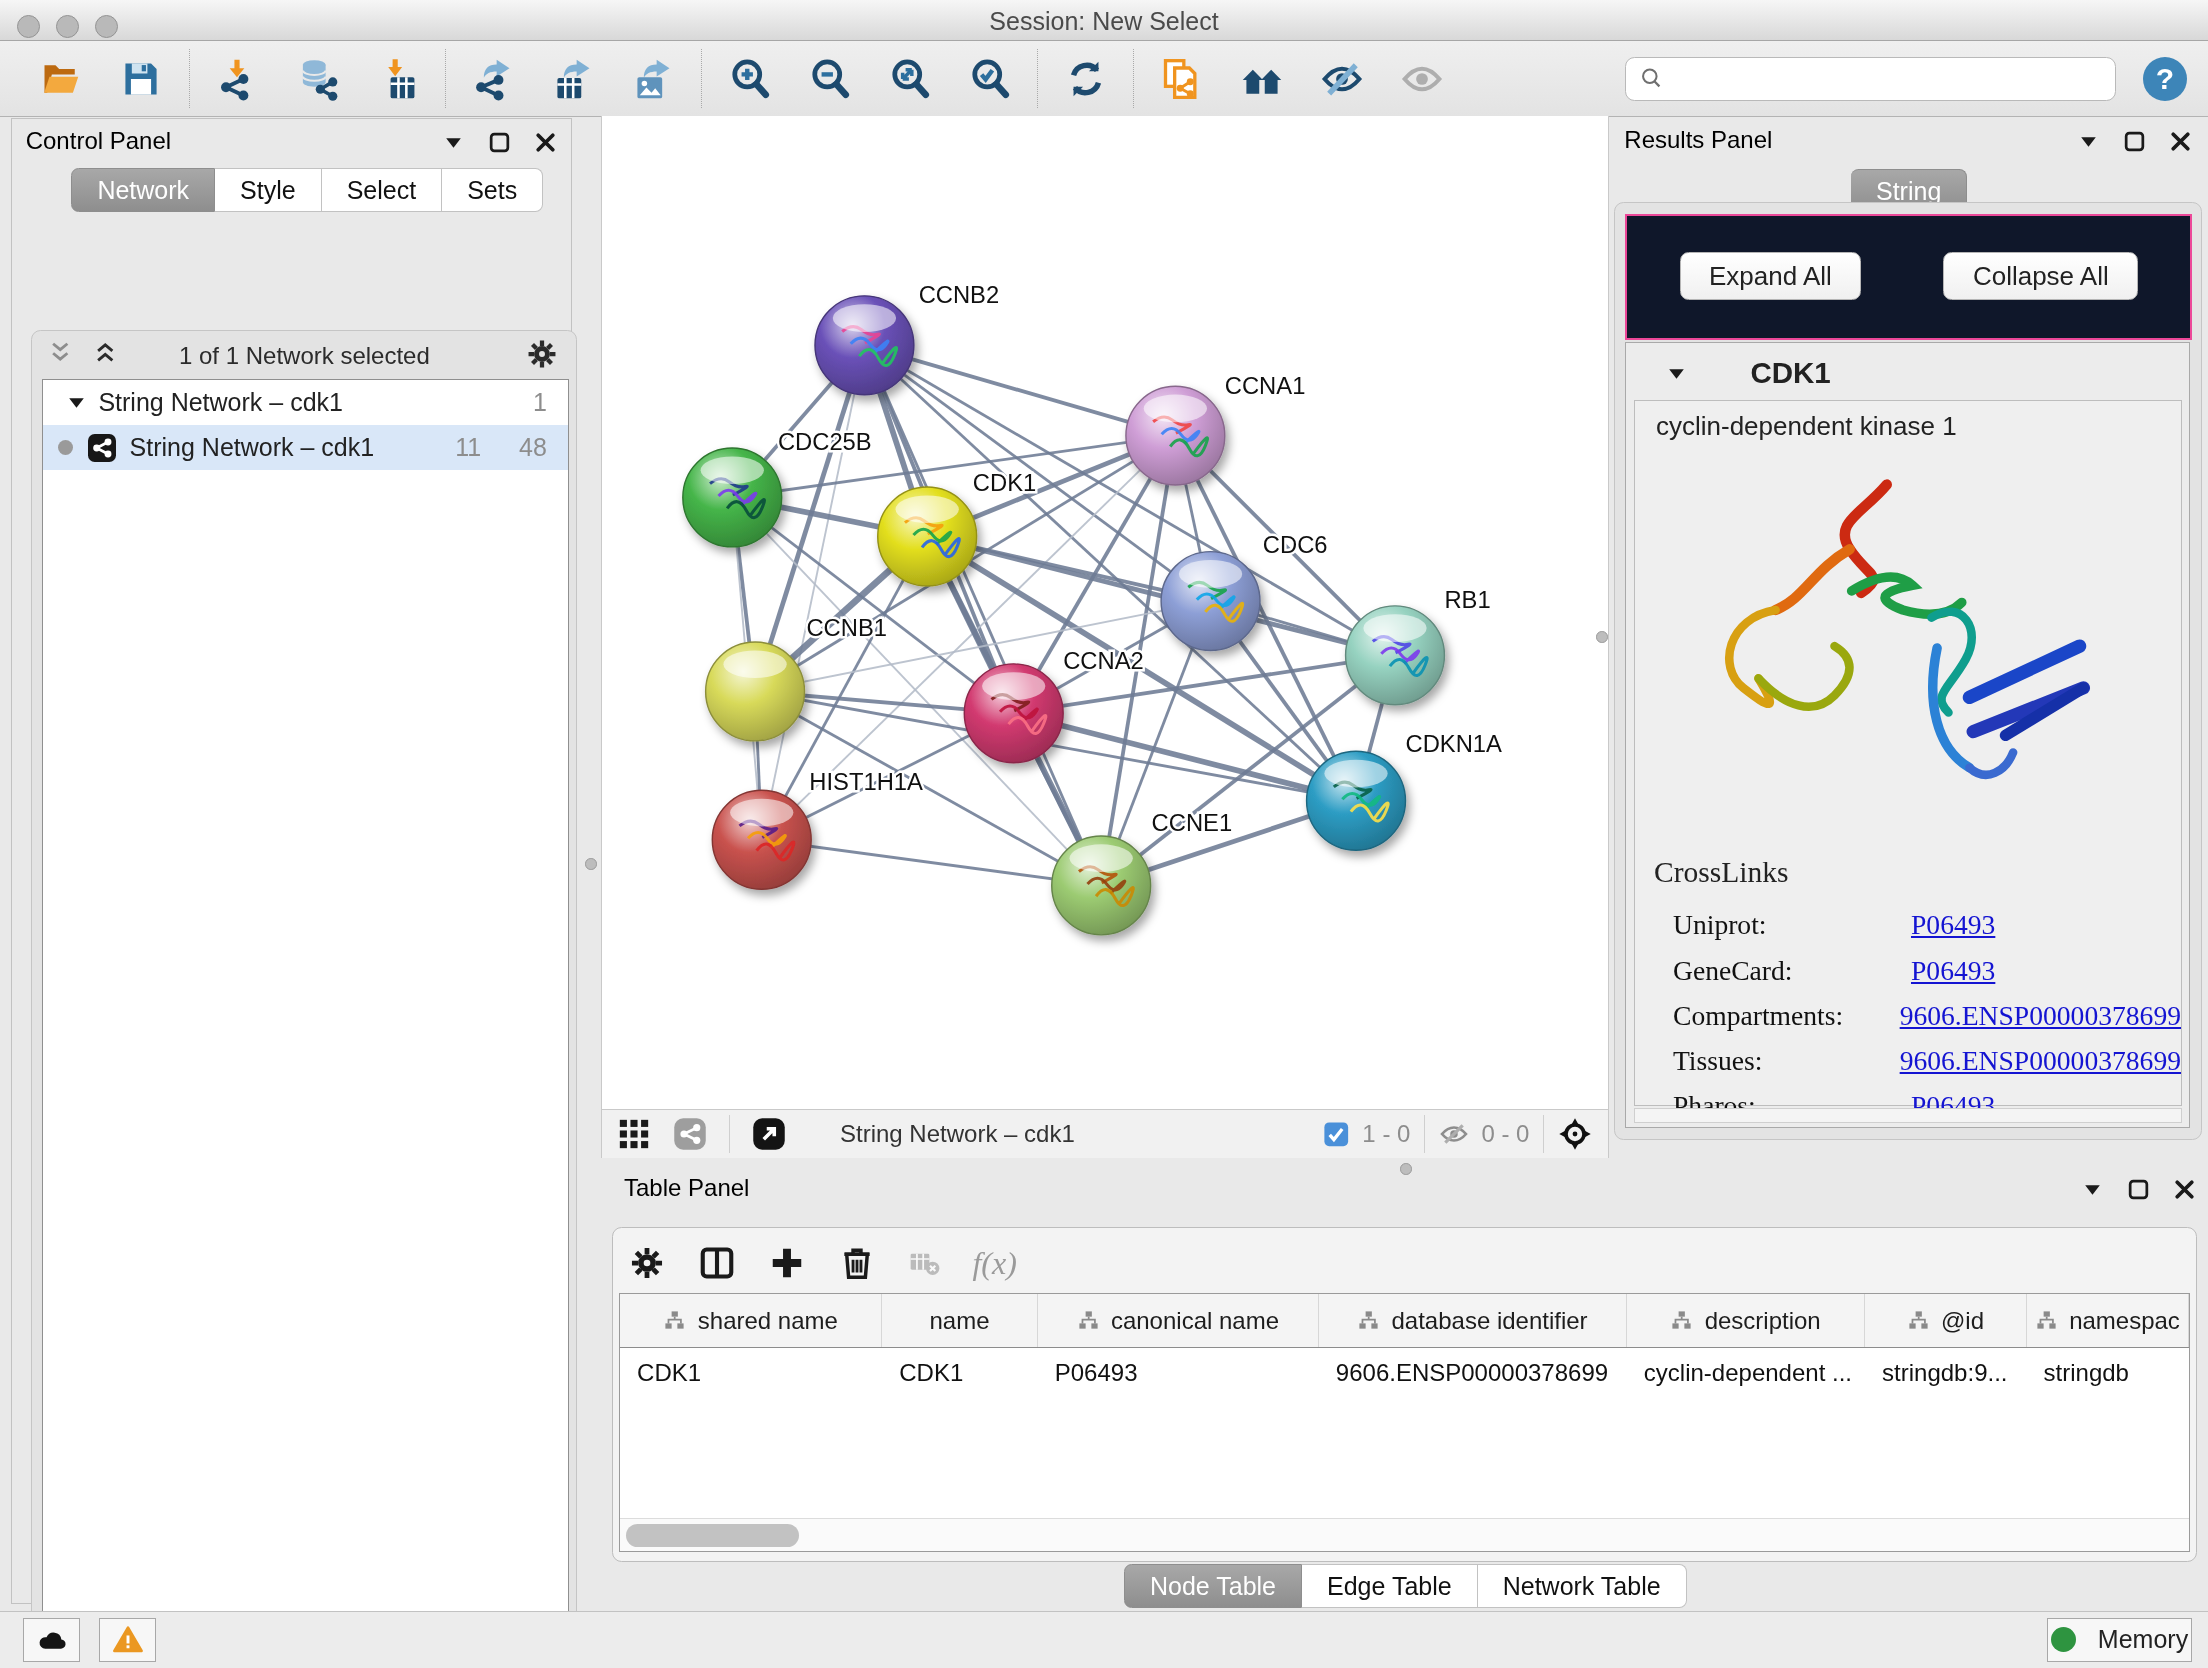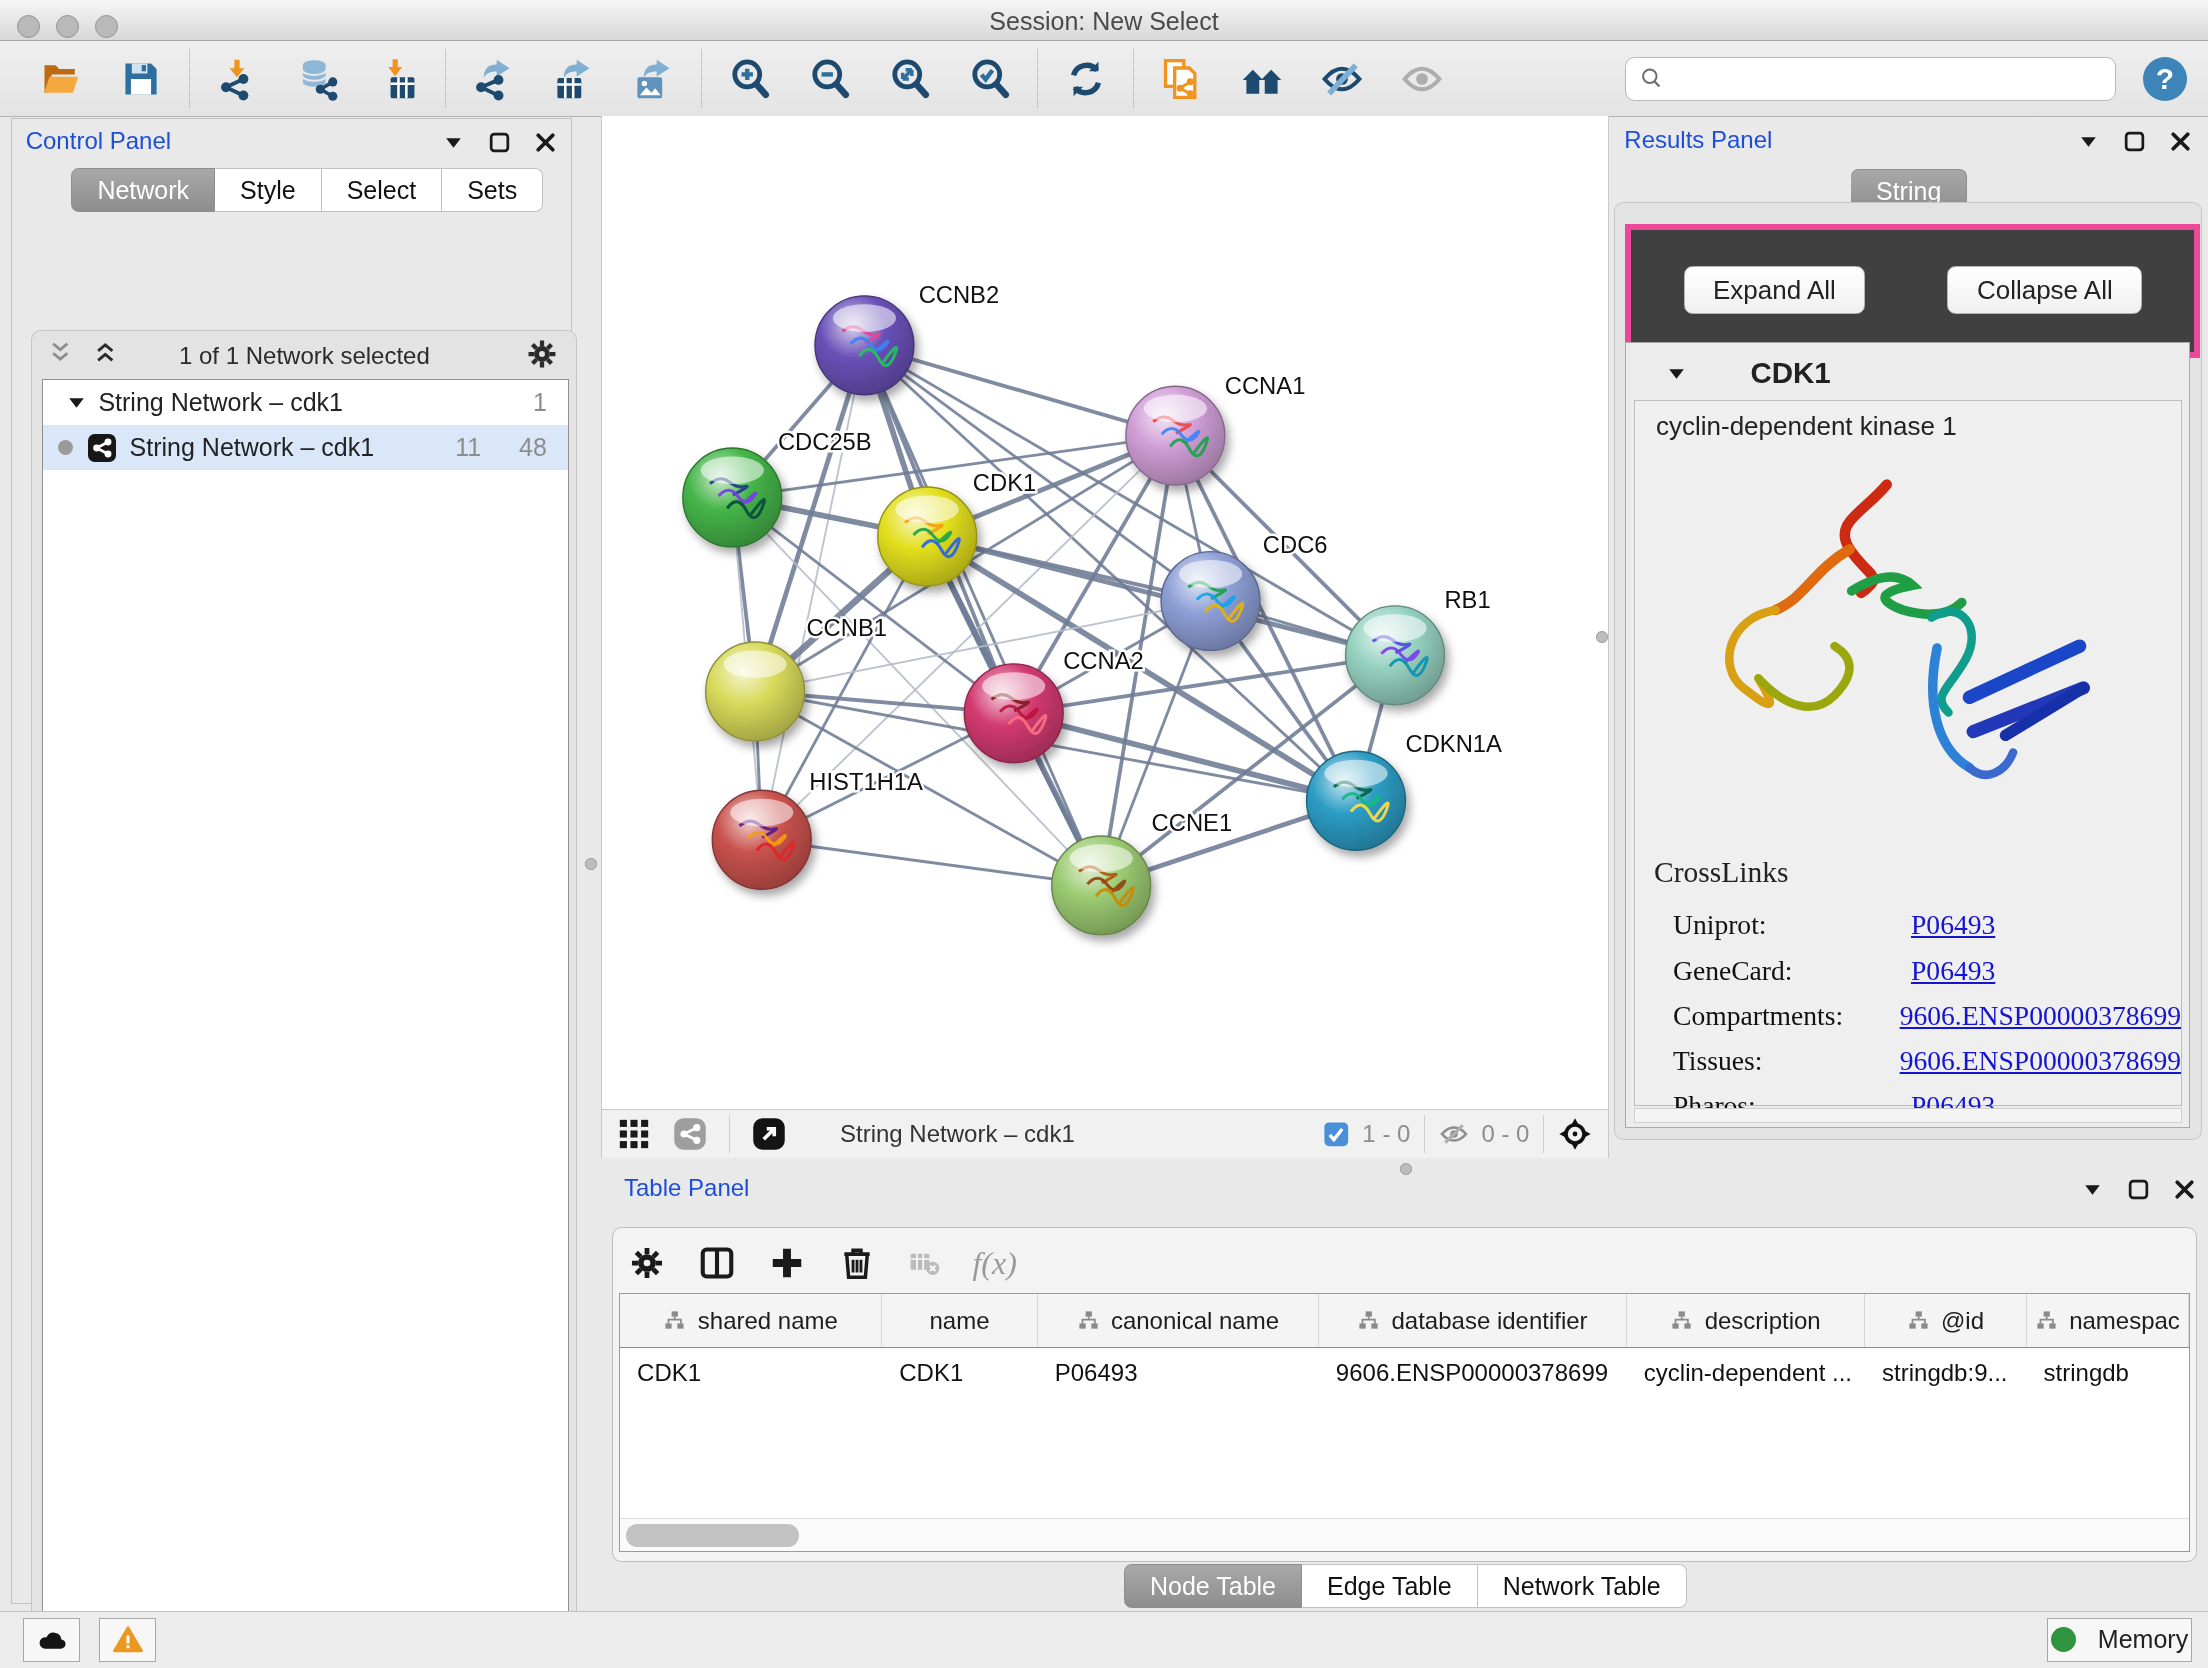--- a/index.html
+++ b/index.html
@@ -9,40 +9,40 @@
   #titlebar{position:absolute;left:0;top:0;width:2208px;height:40px;background:linear-gradient(#f6f6f6,#d8d8d8);border-bottom:1px solid #a6a6a6}
   .tl{position:absolute;top:15px;width:21px;height:21px;border-radius:50%;background:#b9b9b9;border:1px solid #949494}
   #win-title{position:absolute;top:6.7px;left:0;width:100%;text-align:center;font-size:25px;color:#4a4a4a}
   
   #toolbar{position:absolute;left:0;top:41px;width:2208px;height:75px;background:linear-gradient(#efefef,#e3e3e3);border-bottom:1px solid #b3b3b3;display:flex;align-items:center}
   .tbtn{width:48px;height:53px;margin:0 16px;display:flex;align-items:center;justify-content:center;flex:0 0 auto}
   .tbtn svg{width:44px;height:44px}
   .tsep{width:0;height:59px;border-left:1.9px dotted #a9a9a9;margin:0 7.6px;flex:0 0 auto}
   #search-field{width:466px;height:42px;background:#fff;border:1.9px solid #b9b9b9;border-radius:9.5px;display:flex;align-items:center;padding:0 11.4px;margin-right:25px}
   
-  .phead{position:absolute;font-size:24px;color:#1d4ed8}
+  .phead{position:absolute;font-size:24px;color:#000000}
   .hicons{position:absolute;display:flex;gap:21px;align-items:center}
   .hicons svg{width:25px;height:25px}
   
   .tab{height:42px;padding:0 25px;display:flex;align-items:center;justify-content:center;font-size:25px;background:#fff;border:1px solid #c2c2c2;border-left:none;color:#111}
   .tab:first-child{border-left:1px solid #c2c2c2;border-radius:7.6px 0 0 7.6px}
   .tab:last-child{border-radius:0 7.6px 7.6px 0}
   .tab.sel{background:linear-gradient(#a8a8a8,#8e8e8e);color:#fff;border-color:#8e8e8e}
   
   #cp-inner{position:absolute;left:19px;top:211px;width:544px;height:1387px;background:#e3e3e3;border:1px solid #c5c5c5;border-radius:9.5px}
   #cp-treebox{position:absolute;left:9.5px;top:48px;width:525px;height:1328px;background:#fff;border:1px solid #8f8f8f}
   .trow{height:45px;display:flex;align-items:center;font-size:25px}
   .trow .cnt{color:#8d8d8d}
   
   #canvas{position:absolute;left:601px;top:116px;width:1006px;height:993px;background:#fff;border-left:1px solid #c9c9c9;border-right:1px solid #c9c9c9}
   #net-toolbar{position:absolute;left:601px;top:1109px;width:1006px;height:48px;background:#f1f1f1;border-top:1px solid #c9c9c9;border-left:1px solid #c9c9c9;border-right:1px solid #c9c9c9;display:flex;align-items:center;font-size:24px;color:#8d8d8d}
   .ntsep{width:0;height:38px;border-left:1px solid #cfcfcf;margin:0 13.3px}
   
   #rp-box{position:absolute;left:1614px;top:202px;width:586px;height:936px;background:#e3e3e3;border:1px solid #c5c5c5;border-radius:9.5px}
-  #rp-btnbox{position:absolute;left:10.5px;top:21px;width:563px;height:122px;background:#404040;border:6px solid #ec4899}
+  #rp-btnbox{position:absolute;left:10.5px;top:11px;width:563px;height:122px;background:#0f172a;border:2px solid #ec4899}
   .rbtn{height:46px;padding:0 28.5px;background:linear-gradient(#fff,#f0f0f0);border:1px solid #b5b5b5;border-radius:8.6px;font-size:26px;display:flex;align-items:center}
   #rp-card{position:absolute;left:10.5px;top:139px;width:563px;height:784px;background:#ececec;border:1px solid #a9a9a9}
   #rp-subcard{position:absolute;left:7.6px;top:57px;width:546px;height:704px;background:#efefef;border:1px solid #bdbdbd}
   .xrow{display:flex;font-family:"Liberation Serif",serif;font-size:27.6px;margin:13.3px 0 13.3px 38px}
   .xrow .xl{width:238px;color:#111}
   .xrow a{color:#1414d2;text-decoration:underline}
   
   #tp-box{position:absolute;left:613px;top:1227px;width:1583px;height:333px;background:#f3f3f3;border:1px solid #bdbdbd;border-radius:9.5px}
   #tp-tools{position:absolute;left:15px;top:7.6px;height:55px;display:flex;align-items:center;gap:32px}
   #tp-tools svg{width:38px;height:38px}

